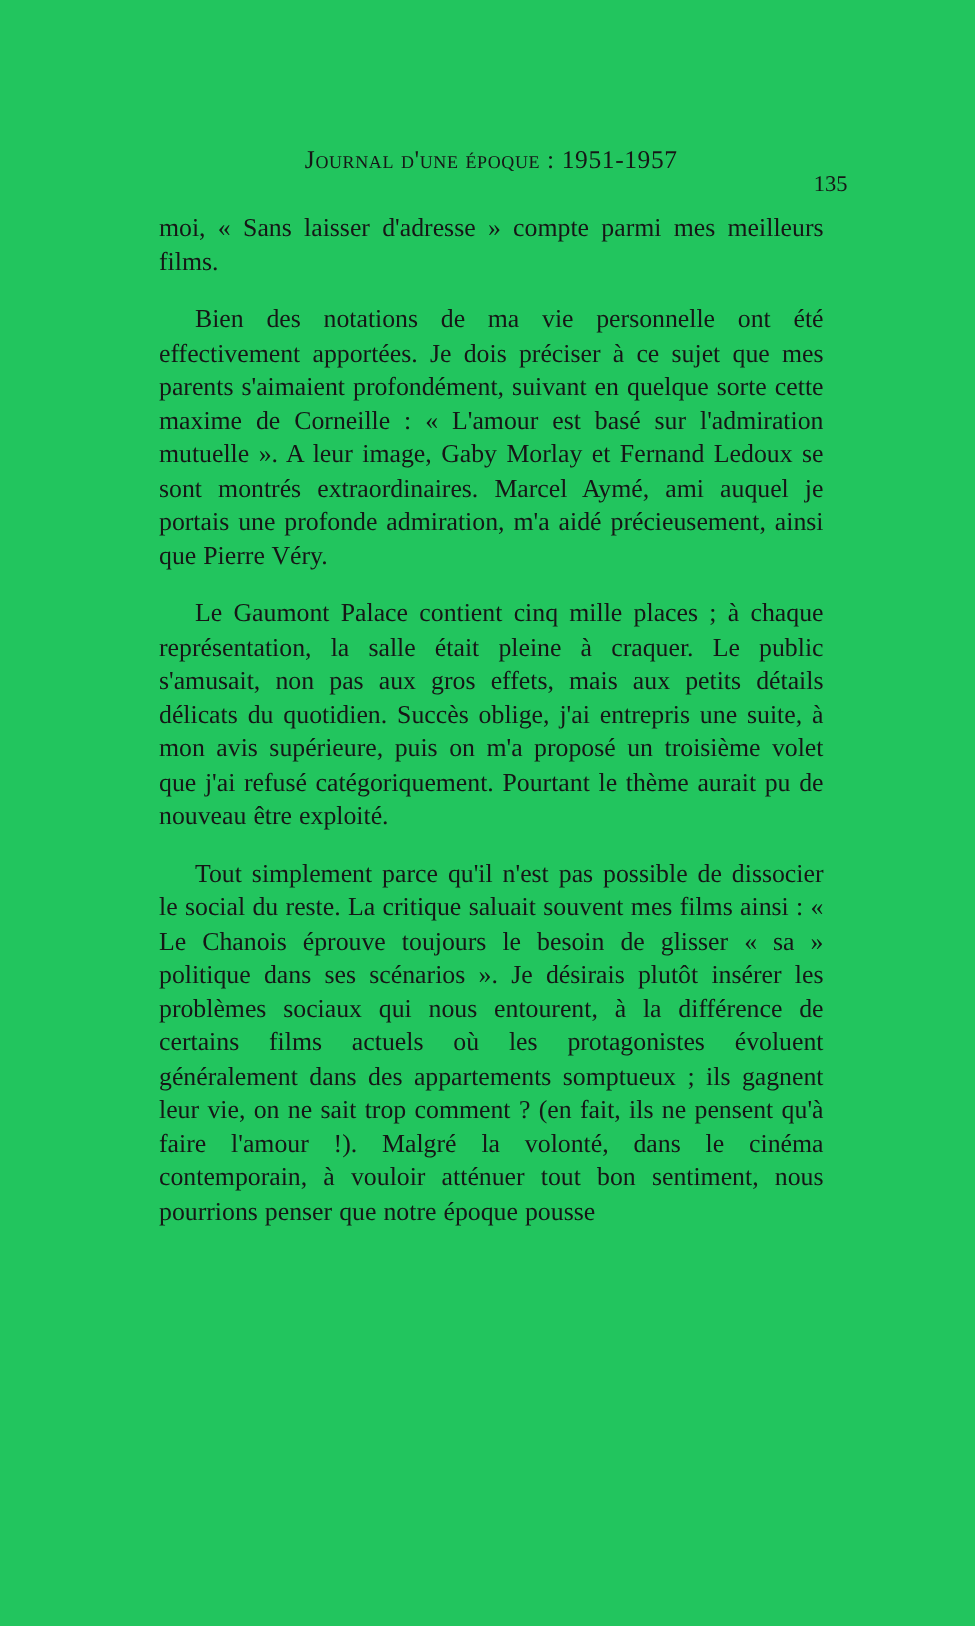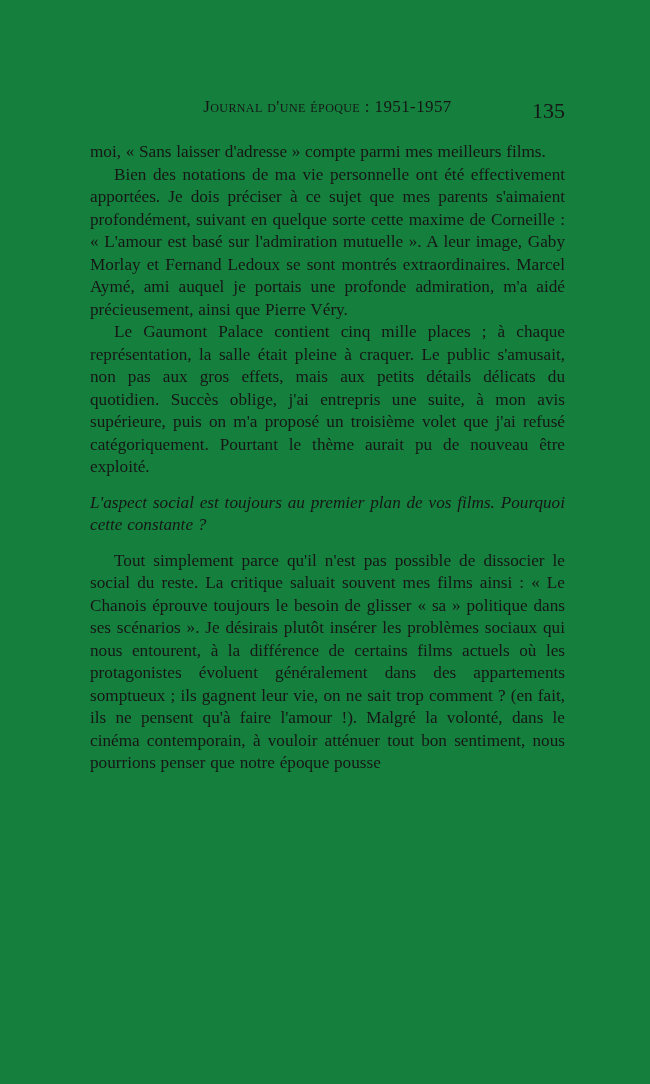--- a/index.html
+++ b/index.html
@@ -5,21 +5,21 @@
   html, body {
     margin: 0;
     padding: 0;
     background: #e9e9e9;
   }
   .page {
     position: relative;
     width: 650px;
     height: 1084px;
     margin: 0 auto;
-    background: #15803d;
+    background: #22c55e;
     box-sizing: border-box;
     padding: 96px 85px 0 90px;
     color: #161616;
     font-family: "Liberation Serif", "DejaVu Serif", serif;
     overflow: hidden;
   }
   .running-header {
     position: relative;
     height: 22px;
     margin-bottom: 23px;
@@ -28,32 +28,32 @@
     text-align: center;
     font-variant: small-caps;
     letter-spacing: 0.4px;
     font-size: 17px;
     line-height: 22px;
     white-space: nowrap;
   }
   .page-number {
     position: absolute;
     right: 0;
-    top: 4px;
-    font-size: 22px;
+    top: 16px;
+    font-size: 15px;
     line-height: 22px;
   }
   .text-block {
     font-size: 17.2px;
     line-height: 22.5px;
     text-align: justify;
     word-spacing: 0.4px;
   }
   .para {
-    margin: 0;
+    margin: 16px;
     padding: 0;
   }
   .para.continuation {
     text-indent: 0;
   }
   .para.indent {
     text-indent: 24px;
   }
   .para.question {
     font-style: italic;
@@ -67,16 +67,15 @@
 <div class="page">
   <div class="running-header">
     <div class="running-title">Journal d'une époque : 1951-1957</div>
     <div class="page-number">135</div>
   </div>
 
   <div class="text-block">
       <p class="para continuation">moi, « Sans laisser d'adresse » compte parmi mes meilleurs films.</p>
       <p class="para indent">Bien des notations de ma vie personnelle ont été effectivement apportées. Je dois préciser à ce sujet que mes parents s'aimaient profondément, suivant en quelque sorte cette maxime de Corneille : « L'amour est basé sur l'admiration mutuelle ». A leur image, Gaby Morlay et Fernand Ledoux se sont montrés extraordinaires. Marcel Aymé, ami auquel je portais une profonde admiration, m'a aidé précieusement, ainsi que Pierre Véry.</p>
       <p class="para indent">Le Gaumont Palace contient cinq mille places ; à chaque représentation, la salle était pleine à craquer. Le public s'amusait, non pas aux gros effets, mais aux petits détails délicats du quotidien. Succès oblige, j'ai entrepris une suite, à mon avis supérieure, puis on m'a proposé un troisième volet que j'ai refusé catégoriquement. Pourtant le thème aurait pu de nouveau être exploité.</p>
-      <p class="para question">L'aspect social est toujours au premier plan de vos films. Pourquoi cette constante ?</p>
       <p class="para indent">Tout simplement parce qu'il n'est pas possible de dissocier le social du reste. La critique saluait souvent mes films ainsi : « Le Chanois éprouve toujours le besoin de glisser « sa » politique dans ses scénarios ». Je désirais plutôt insérer les problèmes sociaux qui nous entourent, à la différence de certains films actuels où les protagonistes évoluent généralement dans des appartements somptueux ; ils gagnent leur vie, on ne sait trop comment ? (en fait, ils ne pensent qu'à faire l'amour !). Malgré la volonté, dans le cinéma contemporain, à vouloir atténuer tout bon sentiment, nous pourrions penser que notre époque pousse</p>
     </div>
 </div>
 
 </body></html>

